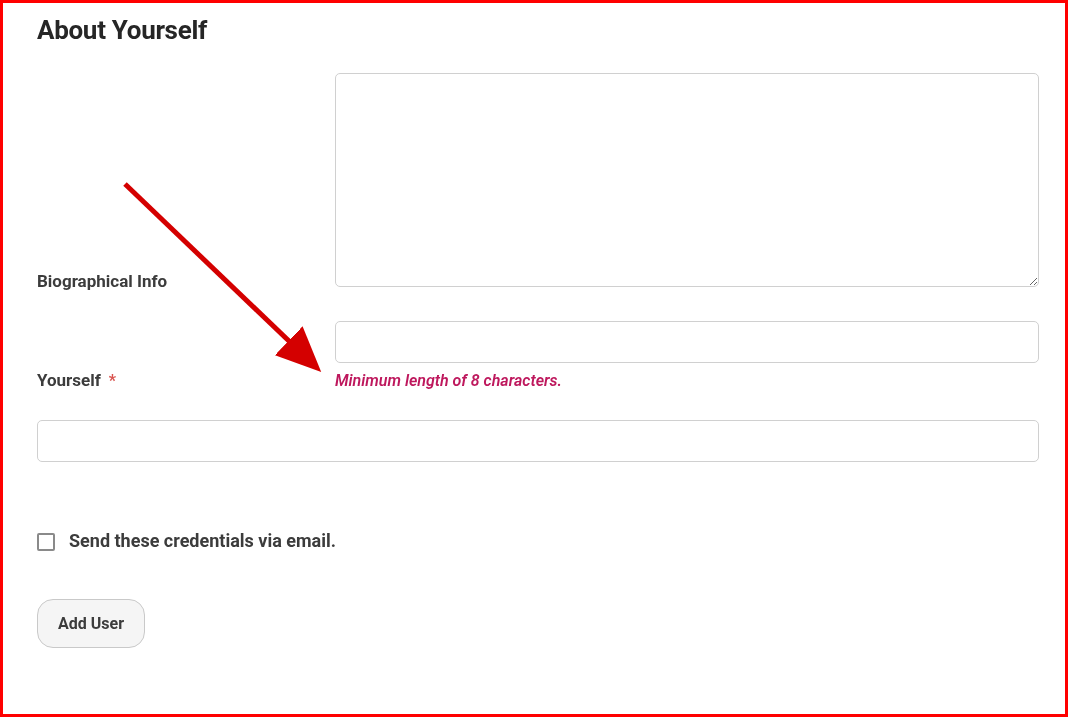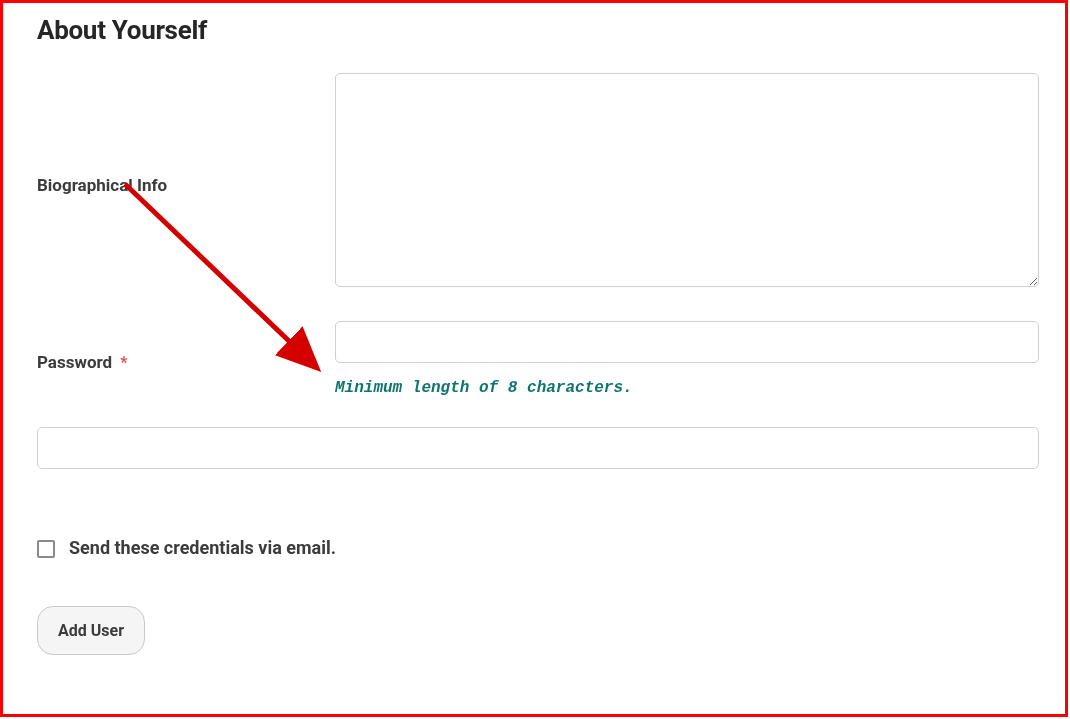--- a/index.html
+++ b/index.html
@@ -28,21 +28,21 @@
   }
   .section-title {
     font-size: 26px;
     font-weight: 700;
     color: #262626;
     margin-bottom: 28px;
     letter-spacing: -0.3px;
   }
   .form-row {
     display: flex;
-    align-items: center;
+    align-items: flex-end;
     margin-bottom: 30px;
   }
   .label-col {
     width: 298px;
     flex-shrink: 0;
     padding-top: 6px;
   }
   .form-label {
     font-size: 17px;
     font-weight: 700;
@@ -71,26 +71,25 @@
     width: 100%;
     height: 42px;
     border: 1px solid #d0d0d0;
     border-radius: 5px;
     font-size: 15px;
     padding: 0 12px;
     outline: none;
     font-family: inherit;
   }
   .hint {
-    margin-top: 16px;
+    margin-top: 8px;
     font-style: italic;
     font-size: 16px;
     font-weight: 600;
-    color: #0f766e;
-    font-family: Liberation Mono, monospace;
+    color: #be185d;
   }
   .checkbox-row {
     display: flex;
     align-items: flex-end;
     margin-top: 68px;
     margin-bottom: 48px;
   }
   .checkbox {
     width: 18px;
     height: 18px;
@@ -136,21 +135,21 @@
       <div class="label-col">
         <span class="form-label">Biographical Info</span>
       </div>
       <div class="input-col">
         <textarea class="form-input" style=""></textarea>
       </div>
     </div>
 
     <div class="form-row">
       <div class="label-col">
-        <span class="form-label">Password</span>
+        <span class="form-label">Yourself</span>
         <span class="required-mark">*</span>
       </div>
       <div class="input-col">
         <input type="password" class="form-input" value="" style="">
         <div class="hint">Minimum length of 8 characters.</div>
       </div>
     </div>
 
     <div class="form-row" style="margin-bottom:0;">
       <div class="input-col">

